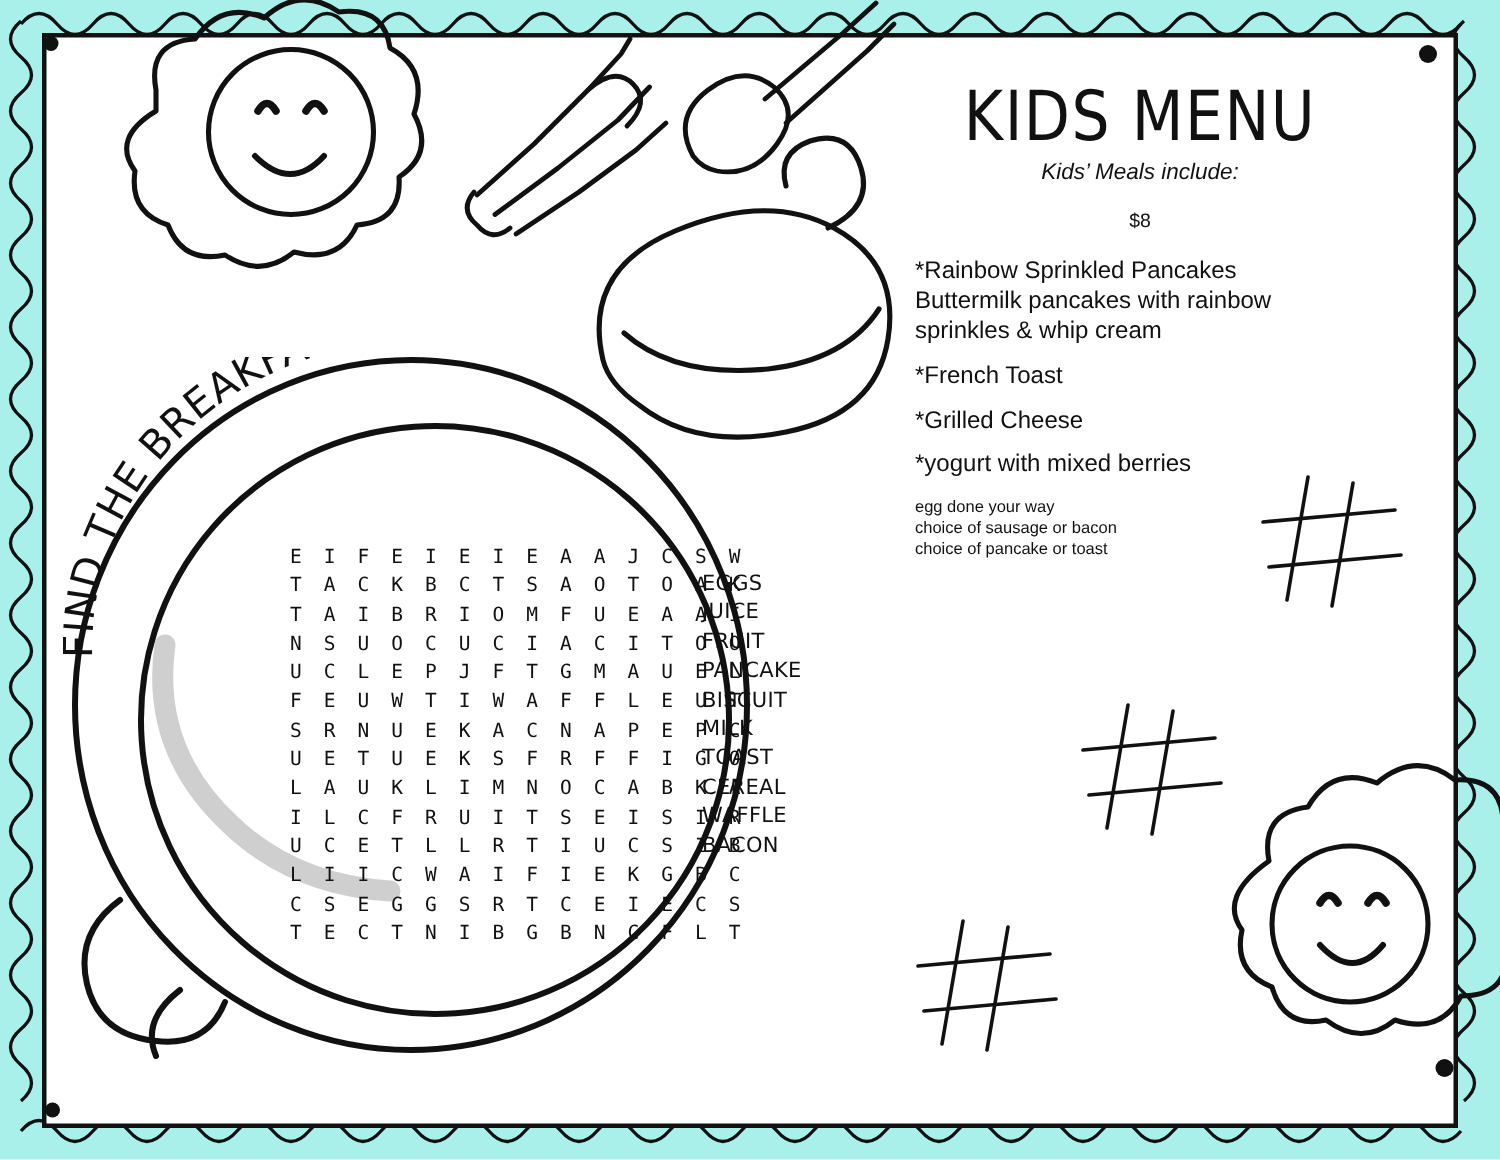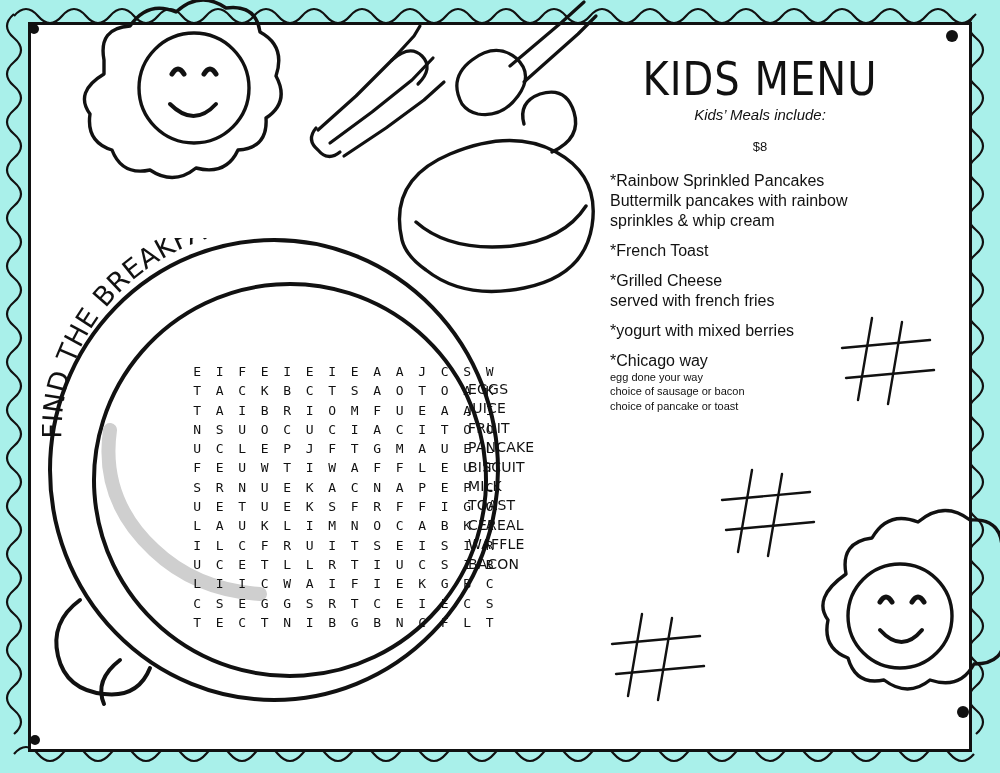--- a/index.html
+++ b/index.html
@@ -486,27 +486,25 @@
     <div class="menu-items" id="menu-items">
         <div class="menu-item">
           <div class="mi-name">*Rainbow Sprinkled Pancakes</div>
           <div class="mi-desc">Buttermilk pancakes with rainbow sprinkles &amp; whip cream</div>
         </div>
         <div class="menu-item">
           <div class="mi-name">*French Toast</div>
         </div>
         <div class="menu-item">
           <div class="mi-name">*Grilled Cheese</div>
-          <div class="mi-desc">served with french fries</div>
         </div>
         <div class="menu-item">
           <div class="mi-name">*yogurt with mixed berries</div>
         </div>
         <div class="menu-item">
-          <div class="mi-name">*Chicago way</div>
           <div class="mi-sub">egg done your way</div>
           <div class="mi-sub">choice of sausage or bacon</div>
           <div class="mi-sub">choice of pancake or toast</div>
         </div>
       </div>
   </div>
 
 </div>
 
 </body></html>

